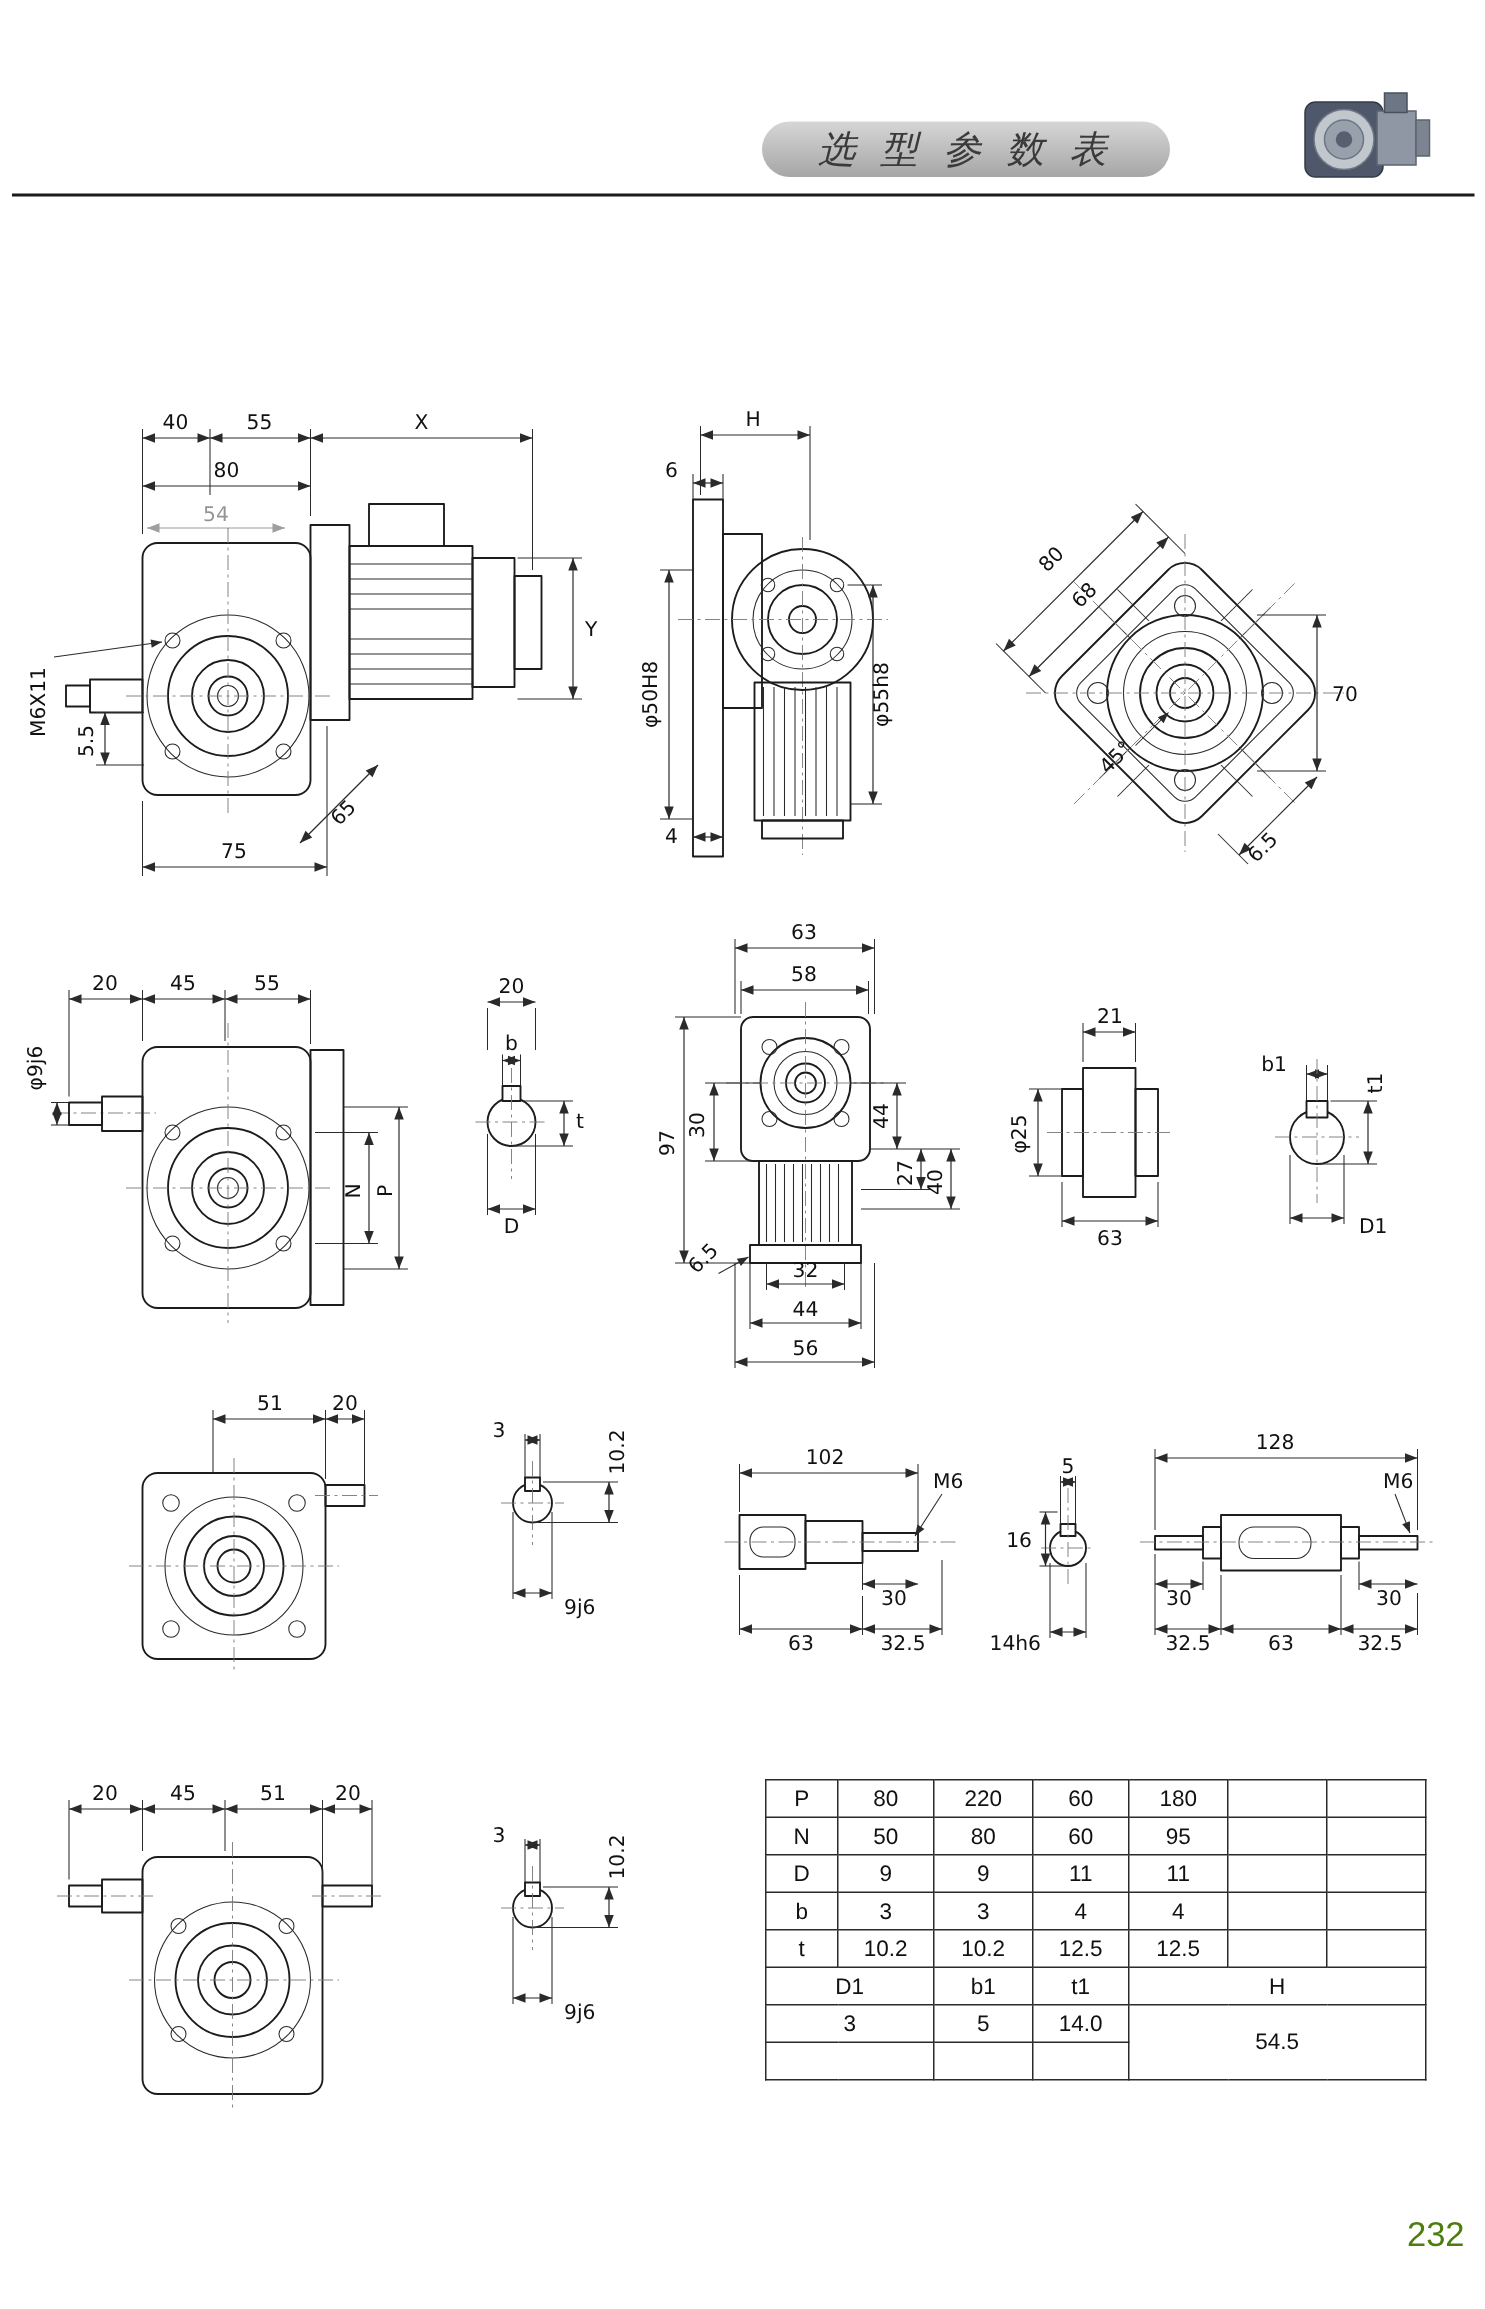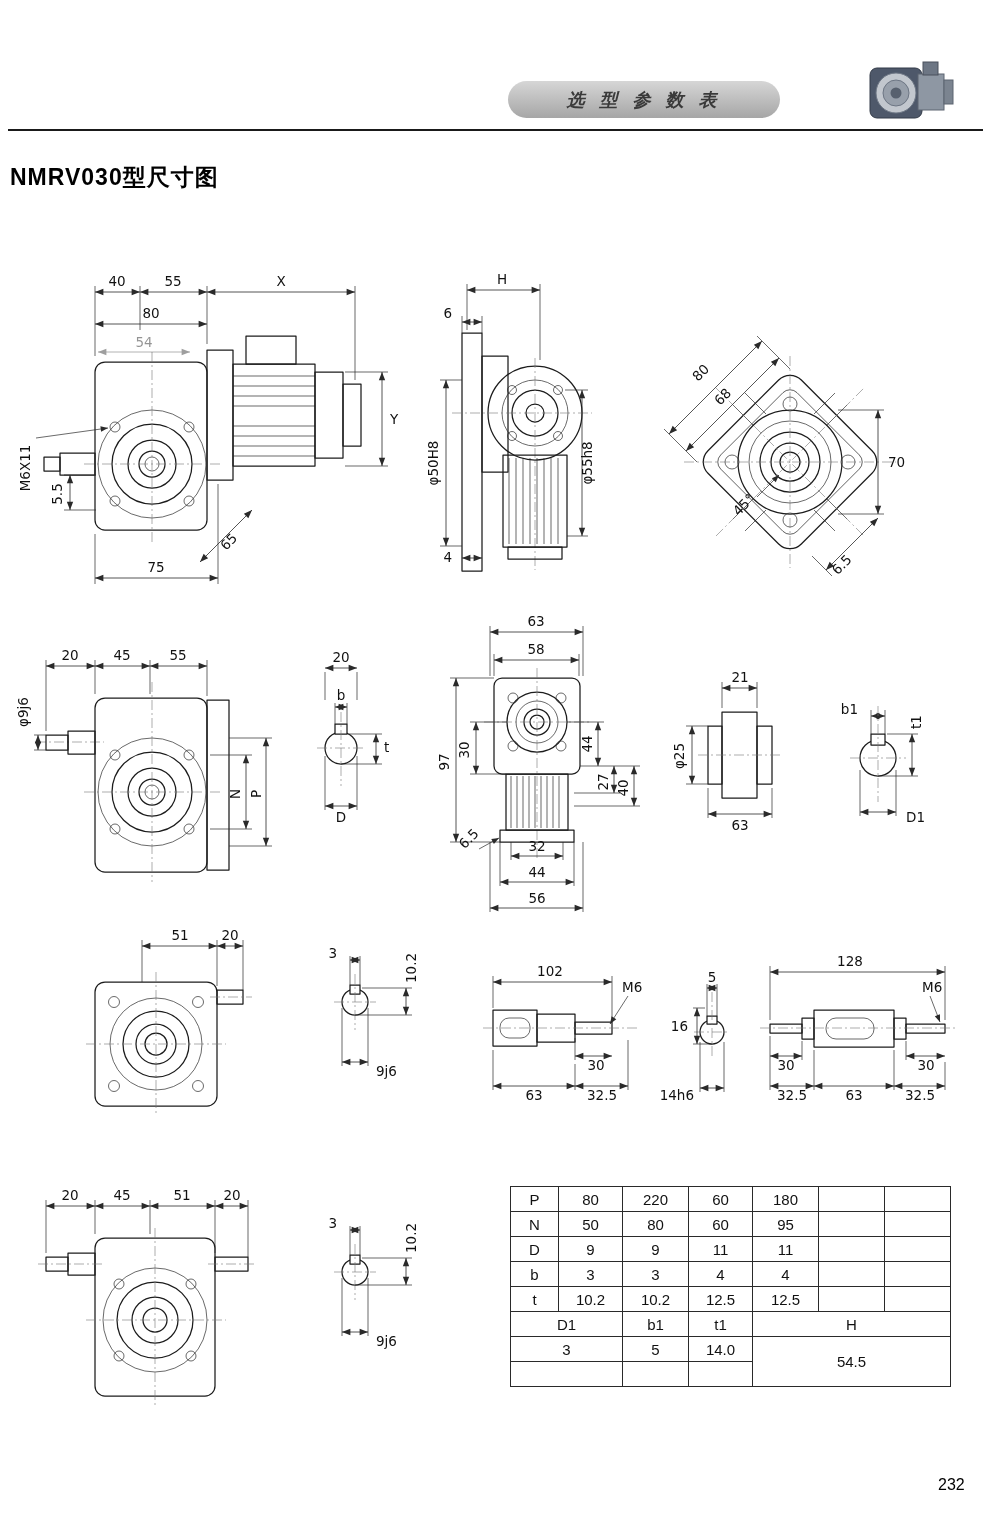--- a/index.html
+++ b/index.html
@@ -4,27 +4,27 @@
 <style>
   html,body { margin:0; padding:0; background:#e8e8e8; }
   .page { position:relative; width:990px; height:1539px; background:#ffffff; overflow:hidden;
           font-family:"Liberation Sans","DejaVu Sans",sans-serif; }
   .drawing-layer { position:absolute; left:0; top:0; }
 
   
   .header-pill { position:absolute; left:508px; top:81px; width:272px; height:37px;
                  background:linear-gradient(180deg,#d6d6d6,#a6a6a6); border-radius:19px;
                  display:flex; align-items:center; justify-content:center; }
-  .header-pill span { font-size:18px; font-weight:bold; font-style:italic; color:#3a3a3a; letter-spacing:5px; }
+  .header-pill span { font-size:25px; font-weight:normal; font-style:italic; color:#3a3a3a; letter-spacing:5px; }
   .header-rule { position:absolute; left:8px; top:129px; width:975px; height:2px; background:#1a1a1a; }
   .gear-photo { position:absolute; left:866px; top:50px; }
 
   .doc-title { position:absolute; left:10px; top:162px; margin:0; font-size:23px; font-weight:bold; color:#000; letter-spacing:1px; }
 
-  .page-number { position:absolute; left:938px; top:1476px; font-size:16px; color:#000000; }
+  .page-number { position:absolute; left:938px; top:1476px; font-size:23px; color:#4d7c0f; }
 
   
   .o  { stroke:#1c1c1c; stroke-width:1.25; fill:none; stroke-linejoin:round; }
   .t  { stroke:#2a2a2a; stroke-width:0.7; fill:none; }
   .d  { stroke:#2a2a2a; stroke-width:0.8; fill:none; }
   .c  { stroke:#777; stroke-width:0.6; stroke-dasharray:10 3 2 3; fill:none; }
   .fw { fill:#ffffff; }
   .faint { opacity:0.45; }
   svg text { font-family:"DejaVu Sans","Liberation Sans",sans-serif; font-size:13.5px; fill:#111; text-anchor:middle; }
   svg text.ta-s { text-anchor:start; }
@@ -510,21 +510,20 @@
       <rect x="52" y="24" width="26" height="36" fill="#8e97a3" stroke="#5c6470"></rect>
       <rect x="57" y="12" width="15" height="13" fill="#6d7684" stroke="#4a515c"></rect>
       <rect x="78" y="30" width="9" height="24" fill="#7b8490" stroke="#5c6470"></rect>
       <circle cx="30" cy="43" r="20" fill="#c2c7ce" stroke="#6d7684"></circle>
       <circle cx="30" cy="43" r="13" fill="#98a0ab" stroke="#6d7684"></circle>
       <circle cx="30" cy="43" r="5.5" fill="#57606e"></circle>
     </svg>
   </div>
   <div class="header-rule"></div>
 
-  <h1 class="doc-title">NMRV030型尺寸图</h1>
 
   <div class="param-table">
     <table>
       <colgroup>
         <col style="width:48px">
           <col style="width:64px">
           <col style="width:66px">
           <col style="width:64px">
         <col style="width:66px">
           <col style="width:66px">

